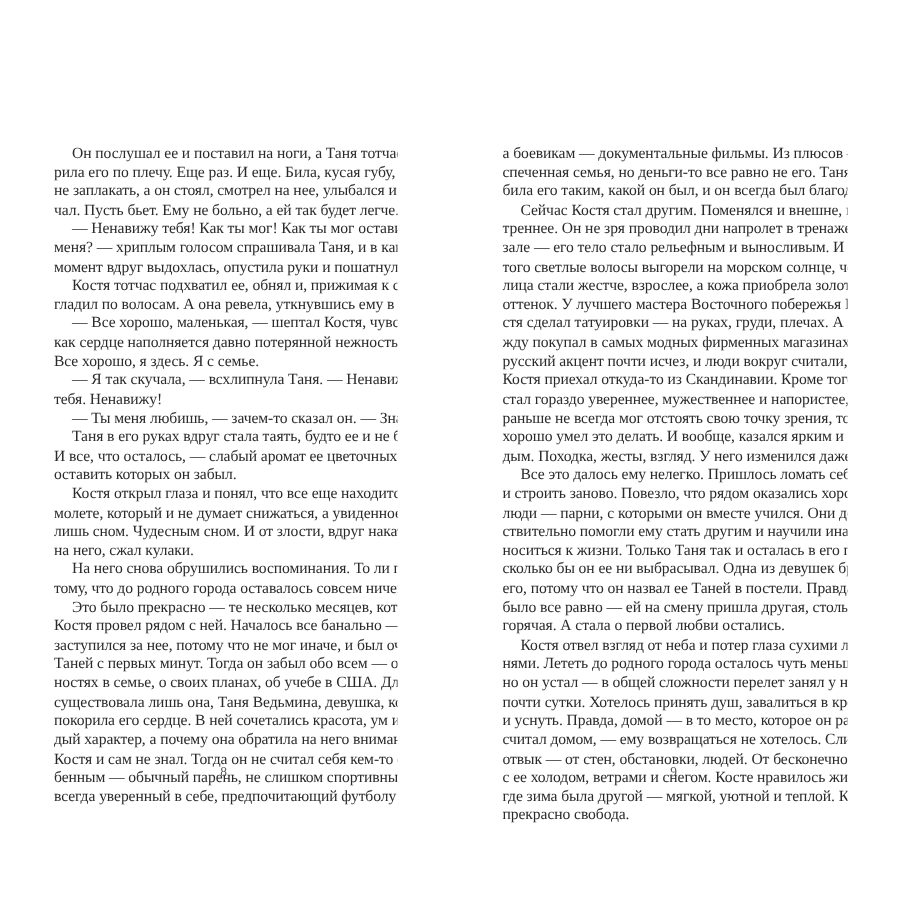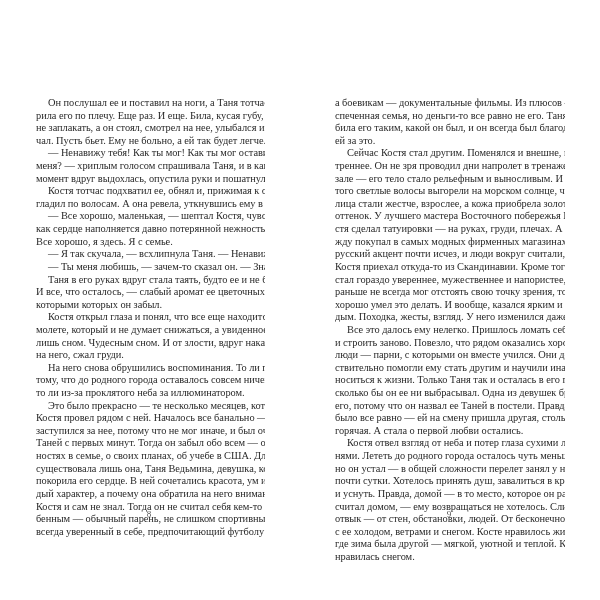--- a/index.html
+++ b/index.html
@@ -51,51 +51,50 @@
         <span class="line last">чал. Пусть бьет. Ему не больно, а ей так будет легче.</span>
         <span class="line indent">— Ненавижу тебя! Как ты мог! Как ты мог оставить</span>
         <span class="line">меня? — хриплым голосом спрашивала Таня, и в какой-то</span>
         <span class="line last">момент вдруг выдохлась, опустила руки и пошатнулась.</span>
         <span class="line indent">Костя тотчас подхватил ее, обнял и, прижимая к себе,</span>
         <span class="line last">гладил по волосам. А она ревела, уткнувшись ему в грудь.</span>
         <span class="line indent">— Все хорошо, маленькая, — шептал Костя, чувствуя,</span>
         <span class="line">как сердце наполняется давно потерянной нежностью. —</span>
         <span class="line last">Все хорошо, я здесь. Я с семье.</span>
         <span class="line indent">— Я так скучала, — всхлипнула Таня. — Ненавижу</span>
+        <span class="line last">тебя. Ненавижу!</span>
         <span class="line indent">— Ты меня любишь, — зачем-то сказал он. — Знаю, ты</span>
         <span class="line indent">Таня в его руках вдруг стала таять, будто ее и не было.</span>
         <span class="line">И все, что осталось, — слабый аромат ее цветочных духов,</span>
-        <span class="line last">которыми которых он забыл.</span>
+        <span class="line last">оставить которых он забыл.</span>
         <span class="line indent">Костя открыл глаза и понял, что все еще находится в са-</span>
         <span class="line">молете, который и не думает снижаться, а увиденное было</span>
         <span class="line">лишь сном. Чудесным сном. И от злости, вдруг накатившей</span>
-        <span class="line last">на него, сжал груди.</span>
+        <span class="line last">на него, сжал кулаки.</span>
         <span class="line indent">На него снова обрушились воспоминания. То ли по-</span>
         <span class="line">тому, что до родного города оставалось совсем ничего,</span>
-        <span class="line last">то ли из-за проклятого неба за иллюминатором.</span>
         <span class="line indent">Это было прекрасно — те несколько месяцев, которые</span>
         <span class="line">Костя провел рядом с ней. Началось все банально — он</span>
         <span class="line">заступился за нее, потому что не мог иначе, и был очарован</span>
         <span class="line">Таней с первых минут. Тогда он забыл обо всем — о труд-</span>
         <span class="line">ностях в семье, о своих планах, об учебе в США. Для него</span>
         <span class="line">существовала лишь она, Таня Ведьмина, девушка, которая</span>
         <span class="line">покорила его сердце. В ней сочетались красота, ум и твер-</span>
         <span class="line">дый характер, а почему она обратила на него внимание,</span>
         <span class="line">Костя и сам не знал. Тогда он не считал себя кем-то осо-</span>
         <span class="line">бенным — обычный парень, не слишком спортивный, не</span>
         <span class="line">всегда уверенный в себе, предпочитающий футболу книги,</span>
       </div>
     <div class="folio">8</div>
   </div>
   <div class="page right">
     <div class="text" id="right-text">
         <span class="line">а боевикам — документальные фильмы. Из плюсов — обе-</span>
         <span class="line">спеченная семья, но деньги-то все равно не его. Таня лю-</span>
         <span class="line">била его таким, какой он был, и он всегда был благодарен</span>
-        <span class="line last">ей за это.</span>
         <span class="line indent">Сейчас Костя стал другим. Поменялся и внешне, и вну-</span>
         <span class="line">треннее. Он не зря проводил дни напролет в тренажерном</span>
         <span class="line">зале — его тело стало рельефным и выносливым. И без</span>
         <span class="line">того светлые волосы выгорели на морском солнце, черты</span>
         <span class="line">лица стали жестче, взрослее, а кожа приобрела золотистый</span>
         <span class="line">оттенок. У лучшего мастера Восточного побережья Ко-</span>
         <span class="line">стя сделал татуировки — на руках, груди, плечах. А оде-</span>
         <span class="line">жду покупал в самых модных фирменных магазинах. Даже</span>
         <span class="line">русский акцент почти исчез, и люди вокруг считали, что</span>
         <span class="line">Костя приехал откуда-то из Скандинавии. Кроме того, он</span>
@@ -114,17 +113,17 @@
         <span class="line last">горячая. А стала о первой любви остались.</span>
         <span class="line indent">Костя отвел взгляд от неба и потер глаза сухими ладо-</span>
         <span class="line">нями. Лететь до родного города осталось чуть меньше часа,</span>
         <span class="line">но он устал — в общей сложности перелет занял у него</span>
         <span class="line">почти сутки. Хотелось принять душ, завалиться в кровать</span>
         <span class="line">и уснуть. Правда, домой — в то место, которое он раньше</span>
         <span class="line">считал домом, — ему возвращаться не хотелось. Слишком</span>
         <span class="line">отвык — от стен, обстановки, людей. От бесконечной зимы</span>
         <span class="line">с ее холодом, ветрами и снегом. Косте нравилось жить там,</span>
         <span class="line">где зима была другой — мягкой, уютной и теплой. Косте</span>
-        <span class="line last">нравилась снегом.</span>
+        <span class="line last">прекрасно свобода.</span>
       </div>
     <div class="folio">9</div>
   </div>
 </div>
 
 </body></html>

